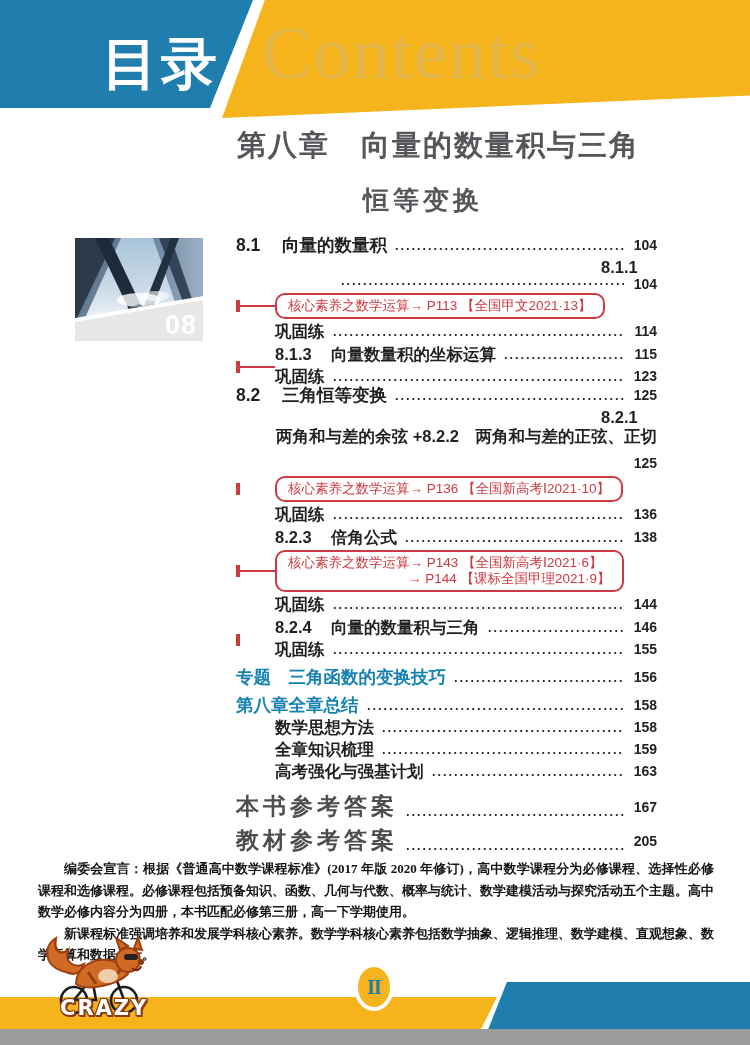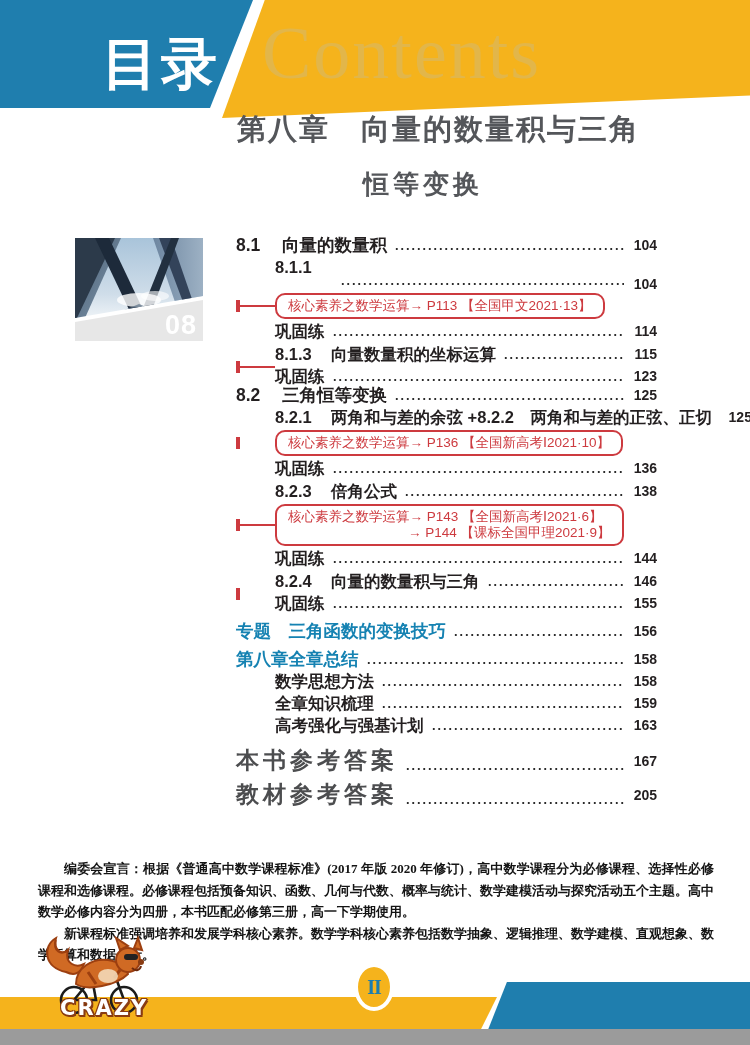--- a/index.html
+++ b/index.html
@@ -10,21 +10,21 @@
   .hdr-blue{position:absolute;top:0;left:0;width:253px;height:108px;background:#1f7eae;
             clip-path:polygon(0 0,100% 0,83% 100%,0 100%);}
   .hdr-yellow{position:absolute;top:0;left:222px;width:528px;height:118px;background:#f5b31c;
             clip-path:polygon(8.1% 0,100% 0,100% 81%,0 100%);}
   .hdr-cn{position:absolute;top:36px;left:102px;font-size:56px;font-weight:bold;color:#ffffff;
           letter-spacing:3px;line-height:1;}
   .hdr-en{position:absolute;top:16px;left:262px;font-family:"Liberation Serif","DejaVu Serif",serif;
           font-size:74px;line-height:1;color:#e2b64a;letter-spacing:2px;}
 
   
-  .chapter{position:absolute;left:237px;top:110px;width:430px;
+  .chapter{position:absolute;left:237px;top:126px;width:430px;
            font-family:"Liberation Serif","DejaVu Serif",serif;font-weight:bold;color:#54565a;}
   .chapter .ln1{font-size:29px;letter-spacing:2px;}
   .chapter .ln2{font-size:26px;letter-spacing:4px;margin-top:17px;margin-left:126px;}
 
   
   .thumb{position:absolute;left:75px;top:238px;width:128px;height:103px;}
   .thumb svg{display:block;}
   .thumb .num08{position:absolute;right:6px;bottom:0px;font-size:27px;font-weight:bold;
                 color:#ffffff;letter-spacing:1px;}
 
@@ -33,21 +33,21 @@
   .trow{display:flex;align-items:flex-end;line-height:19px;}
   .trow .num{font-weight:bold;flex:0 0 auto;}
   .trow .title{font-weight:bold;white-space:nowrap;}
   .leader{flex:1 1 auto;height:4px;margin:0 7px 4px 7px;background-repeat:repeat-x;
           background-position:left center;background-size:5.5px 4px;
           background-image:radial-gradient(circle,#2b2b2b 1.05px,transparent 1.35px);}
   .page-num{font-size:14px;font-weight:bold;flex:0 0 auto;min-width:26px;text-align:right;}
 
   .l1{font-size:17.5px;}
   .l1 .num{min-width:46px;}
-  .l1 + .trow{margin-top:3px;}
+  .l1 + .trow{margin-top:3px;flex-direction:column;}
   .l2{font-size:16.5px;padding-left:39px;margin-top:4px;}
   .l2 .num{min-width:56px;}
   .dots-row{padding-left:97px;margin-top:1px;line-height:12px;}
   .gk{font-size:16.5px;padding-left:39px;margin-top:2px;}
   .sub{font-size:16.5px;padding-left:39px;margin-top:3px;}
   .blue-row{font-size:17.5px;line-height:20px;margin-top:8px;}
   .blue-row .title{color:#1582b2;}
   .big{font-size:23px;line-height:28px;margin-top:12px;}
   .big .title{font-family:"Liberation Serif","DejaVu Serif",serif;letter-spacing:4px;color:#4c4d4f;}
   .big + .big{margin-top:6px;}

